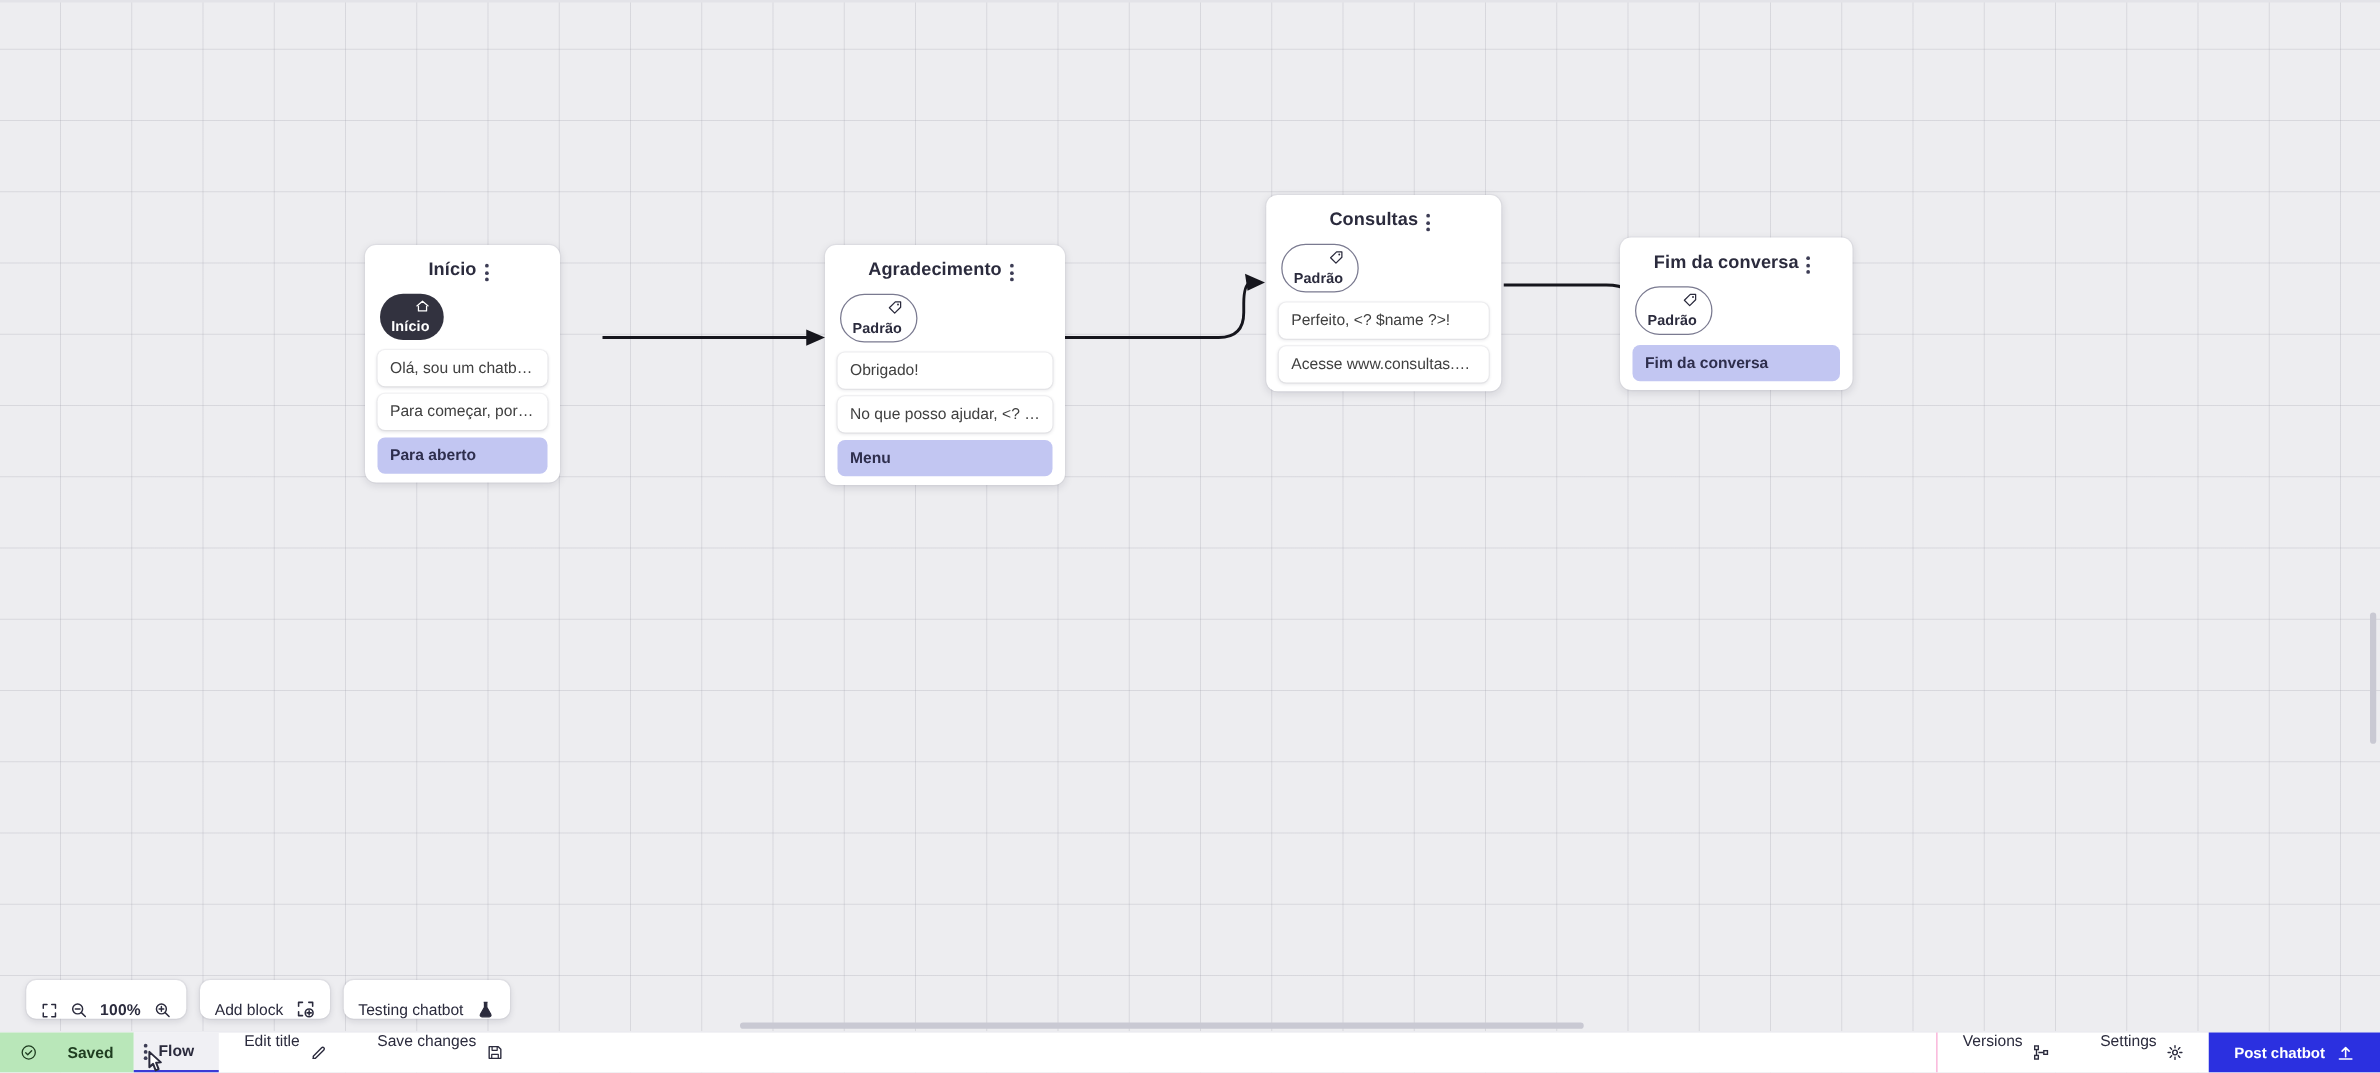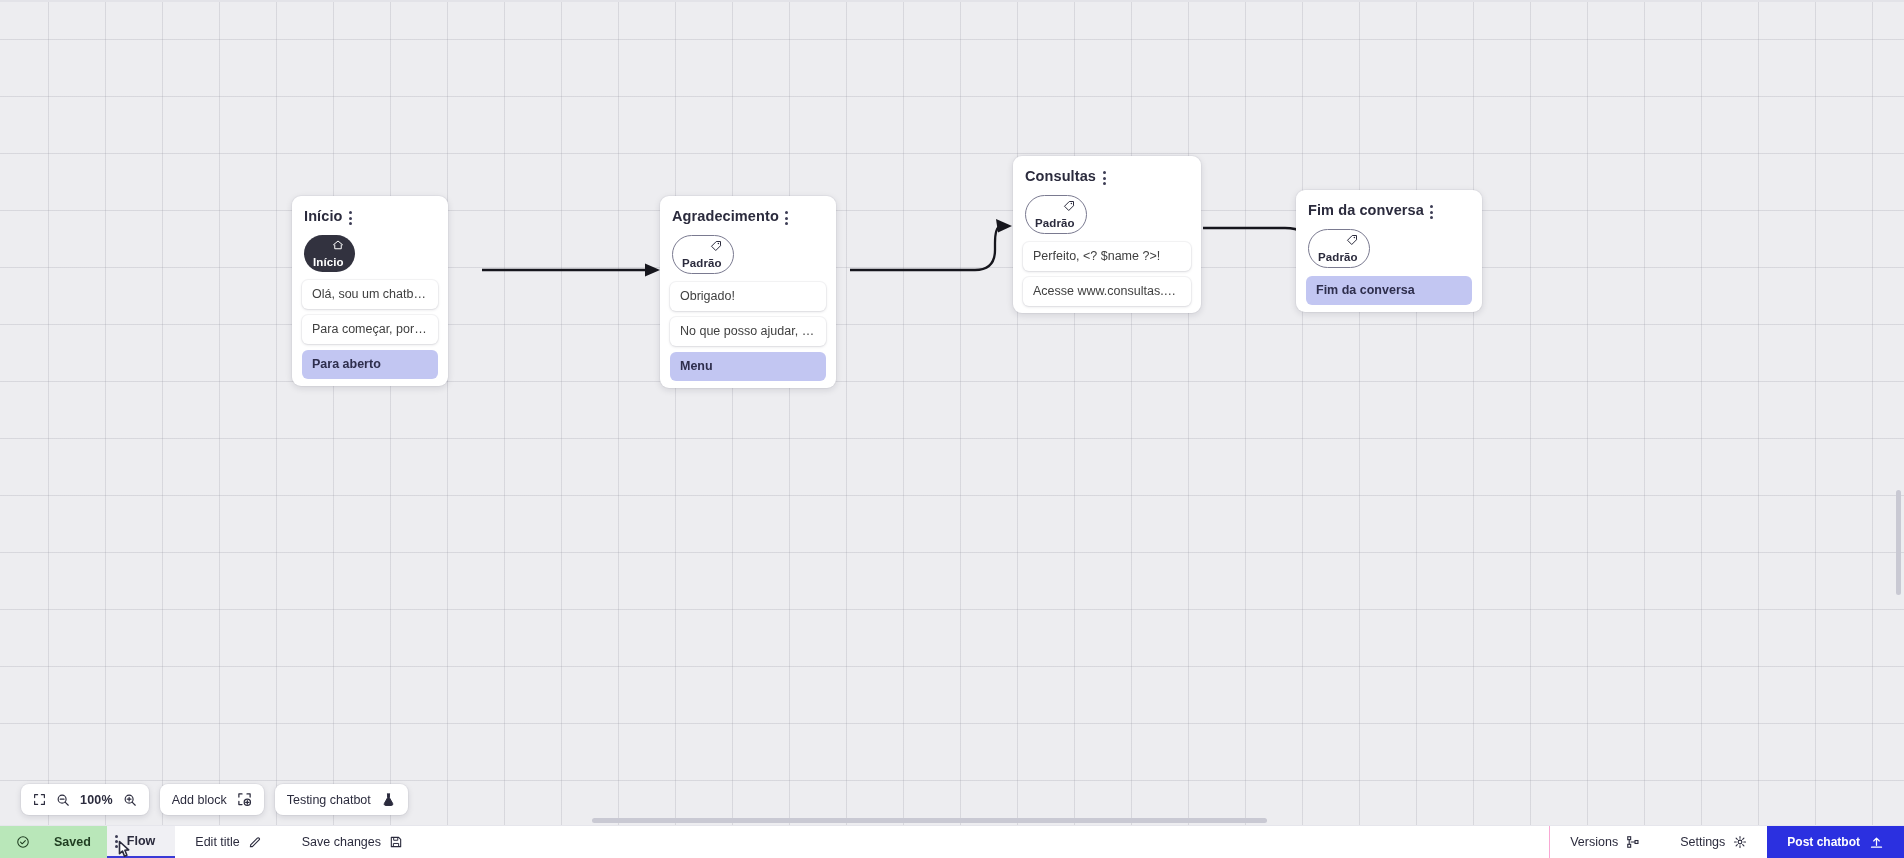--- a/index.html
+++ b/index.html
@@ -33,21 +33,21 @@
 
   
   .node {
     position: absolute;
     background: #ffffff;
     border-radius: 9px;
     box-shadow: 0 2px 7px rgba(20,20,43,0.13), 0 0 0 1px rgba(20,20,43,0.035);
     padding: 9px 0 7px 0;
   }
   .node-head {
-    display: flex; align-items: flex-start; justify-content: flex-start;
+    display: flex; align-items: flex-start; justify-content: center;
     padding: 2px 12px 0 12px;
   }
   .node-title {
     font-size: 14.5px; color: #2b2b3d; font-weight: 600;
     letter-spacing: 0.1px; line-height: 18px;
   }
   .kebab {
     width: 16px; height: 20px; display: flex; flex-direction: column;
     align-items: center; justify-content: center; gap: 2.5px; cursor: pointer;
     margin-top: 1px;
@@ -71,31 +71,31 @@
     box-shadow: 0 1px 3px rgba(20,20,43,0.13), 0 0 0 1px rgba(20,20,43,0.04);
     padding: 7px 10px; white-space: nowrap; overflow: hidden; text-overflow: ellipsis;
   }
   .row.accent {
     background: #c2c6f2; color: #2e2e4d; font-weight: 700;
     box-shadow: none;
   }
 
   
   #node-inicio        { left: 292px; top: 196px; width: 156px; }
-  #node-agradecimento { left: 660px; top: 196px; width: 176px; }
+  #node-agradecimento { left: 660px; top: 196px; width: 192px; }
   #node-consultas     { left: 1013px; top: 156px; width: 188px; }
   #node-fim           { left: 1296px; top: 190px; width: 186px; }
 
   
   .tools {
     position: absolute; left: 21px; bottom: 43px;
     display: flex; align-items: center; gap: 11px;
   }
   .tool-group {
-    display: flex; align-items: center; gap: 10px;
+    display: flex; align-items: flex-end; gap: 10px;
     background: #ffffff; border-radius: 8px;
     box-shadow: 0 2px 6px rgba(20,20,43,0.13), 0 0 0 1px rgba(20,20,43,0.04);
     height: 31px; padding: 0 12px;
     font-size: 12.5px; color: #2b2b3d; font-weight: 500; cursor: pointer;
   }
   .tool-group .zval { font-size: 12.5px; font-weight: 600; color: #2b2b3d; letter-spacing: .2px; }
   .icon-btn { display: flex; align-items: center; justify-content: center; cursor: pointer; }
 
   
   .statusbar {
@@ -111,21 +111,21 @@
   }
   .flow-tab {
     display: flex; align-items: center; gap: 9px;
     background: #f0f0f4; padding: 0 20px 0 8px;
     border-bottom: 2px solid #3a3ad6; position: relative; cursor: pointer;
   }
   .flow-tab .grip { display: flex; flex-direction: column; gap: 2px; align-items: center; }
   .flow-tab .grip i { width: 3px; height: 3px; border-radius: 50%; background: #3d3d55; }
   .flow-tab .lbl { font-weight: 600; color: #2b2b3d; }
   .sb-item {
-    display: flex; align-items: center; gap: 8px;
+    display: flex; gap: 8px;
     padding: 0 20px; cursor: pointer; color: #2b2b3d; font-weight: 500;
   }
   .sb-spacer { flex: 1; }
   .post-btn {
     display: flex; align-items: center; gap: 9px;
     background: #2b30e0; color: #ffffff; font-weight: 700;
     padding: 0 20px; cursor: pointer; font-size: 12px;
   }
   .sep-left { border-left: 1px solid #f9a8d4; }
 

